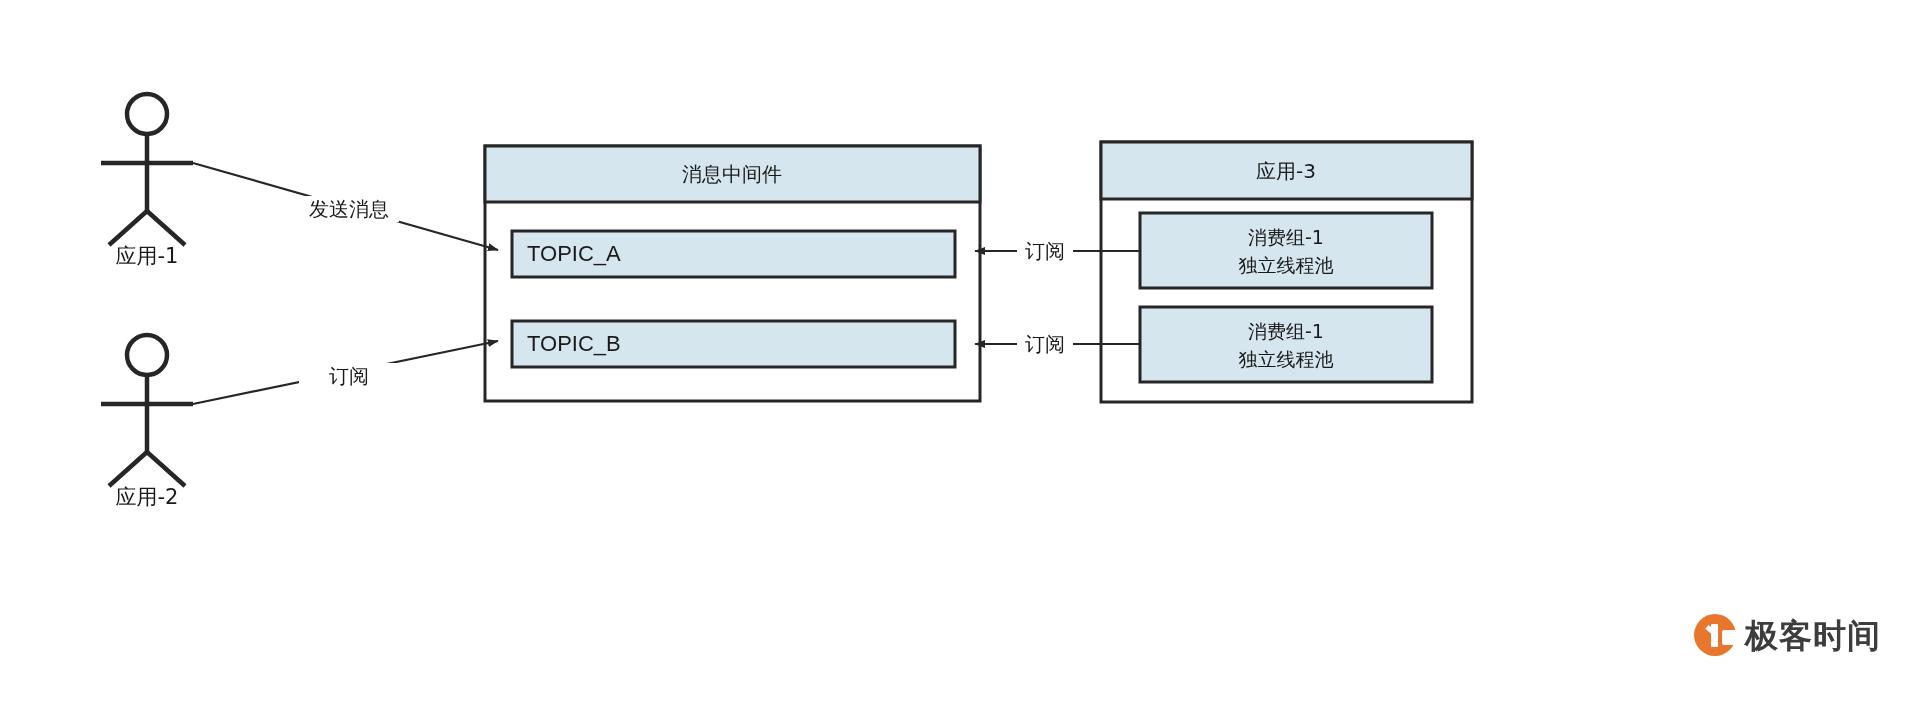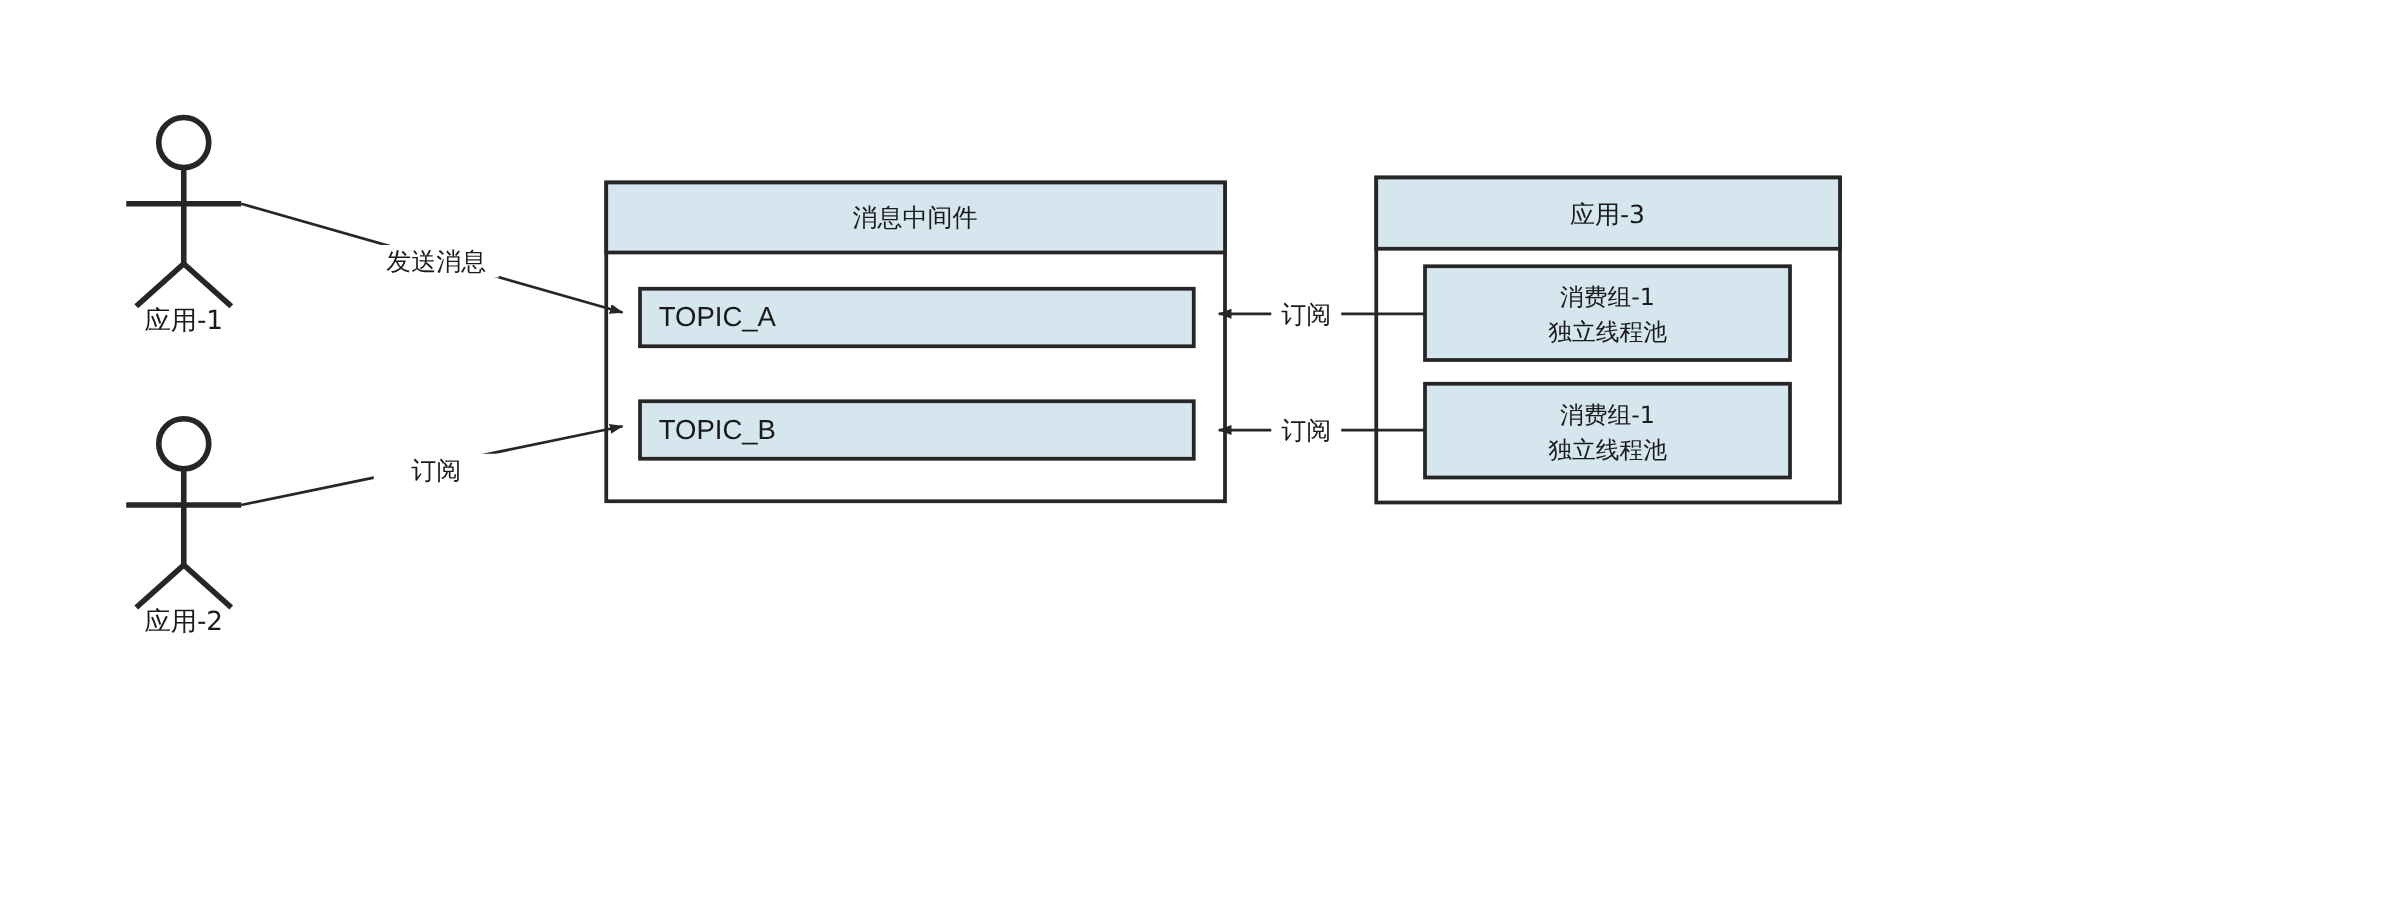--- a/index.html
+++ b/index.html
@@ -191,14 +191,23 @@
     </g>
 
     <g>
       <path class="edge-line" d="M1140,344 L975,344" stroke-width="2.4" marker-end="url(#arrowFilled)"></path>
       <rect x="1017" y="331" width="56" height="26" fill="#ffffff"></rect>
       <text class="cjk t-edge" x="1045" y="351" text-anchor="middle">订阅</text>
     </g>
 
   </svg>
 
+  <div class="logo-wrap">
+    <div class="logo-mark">
+      <div class="ring"></div>
+      <div class="notch"></div>
+      <div class="bar"></div>
+      <div class="tick"></div>
+    </div>
+    <div class="logo-text">极客时间</div>
+  </div>
 
 </div>
 
 </body></html>

